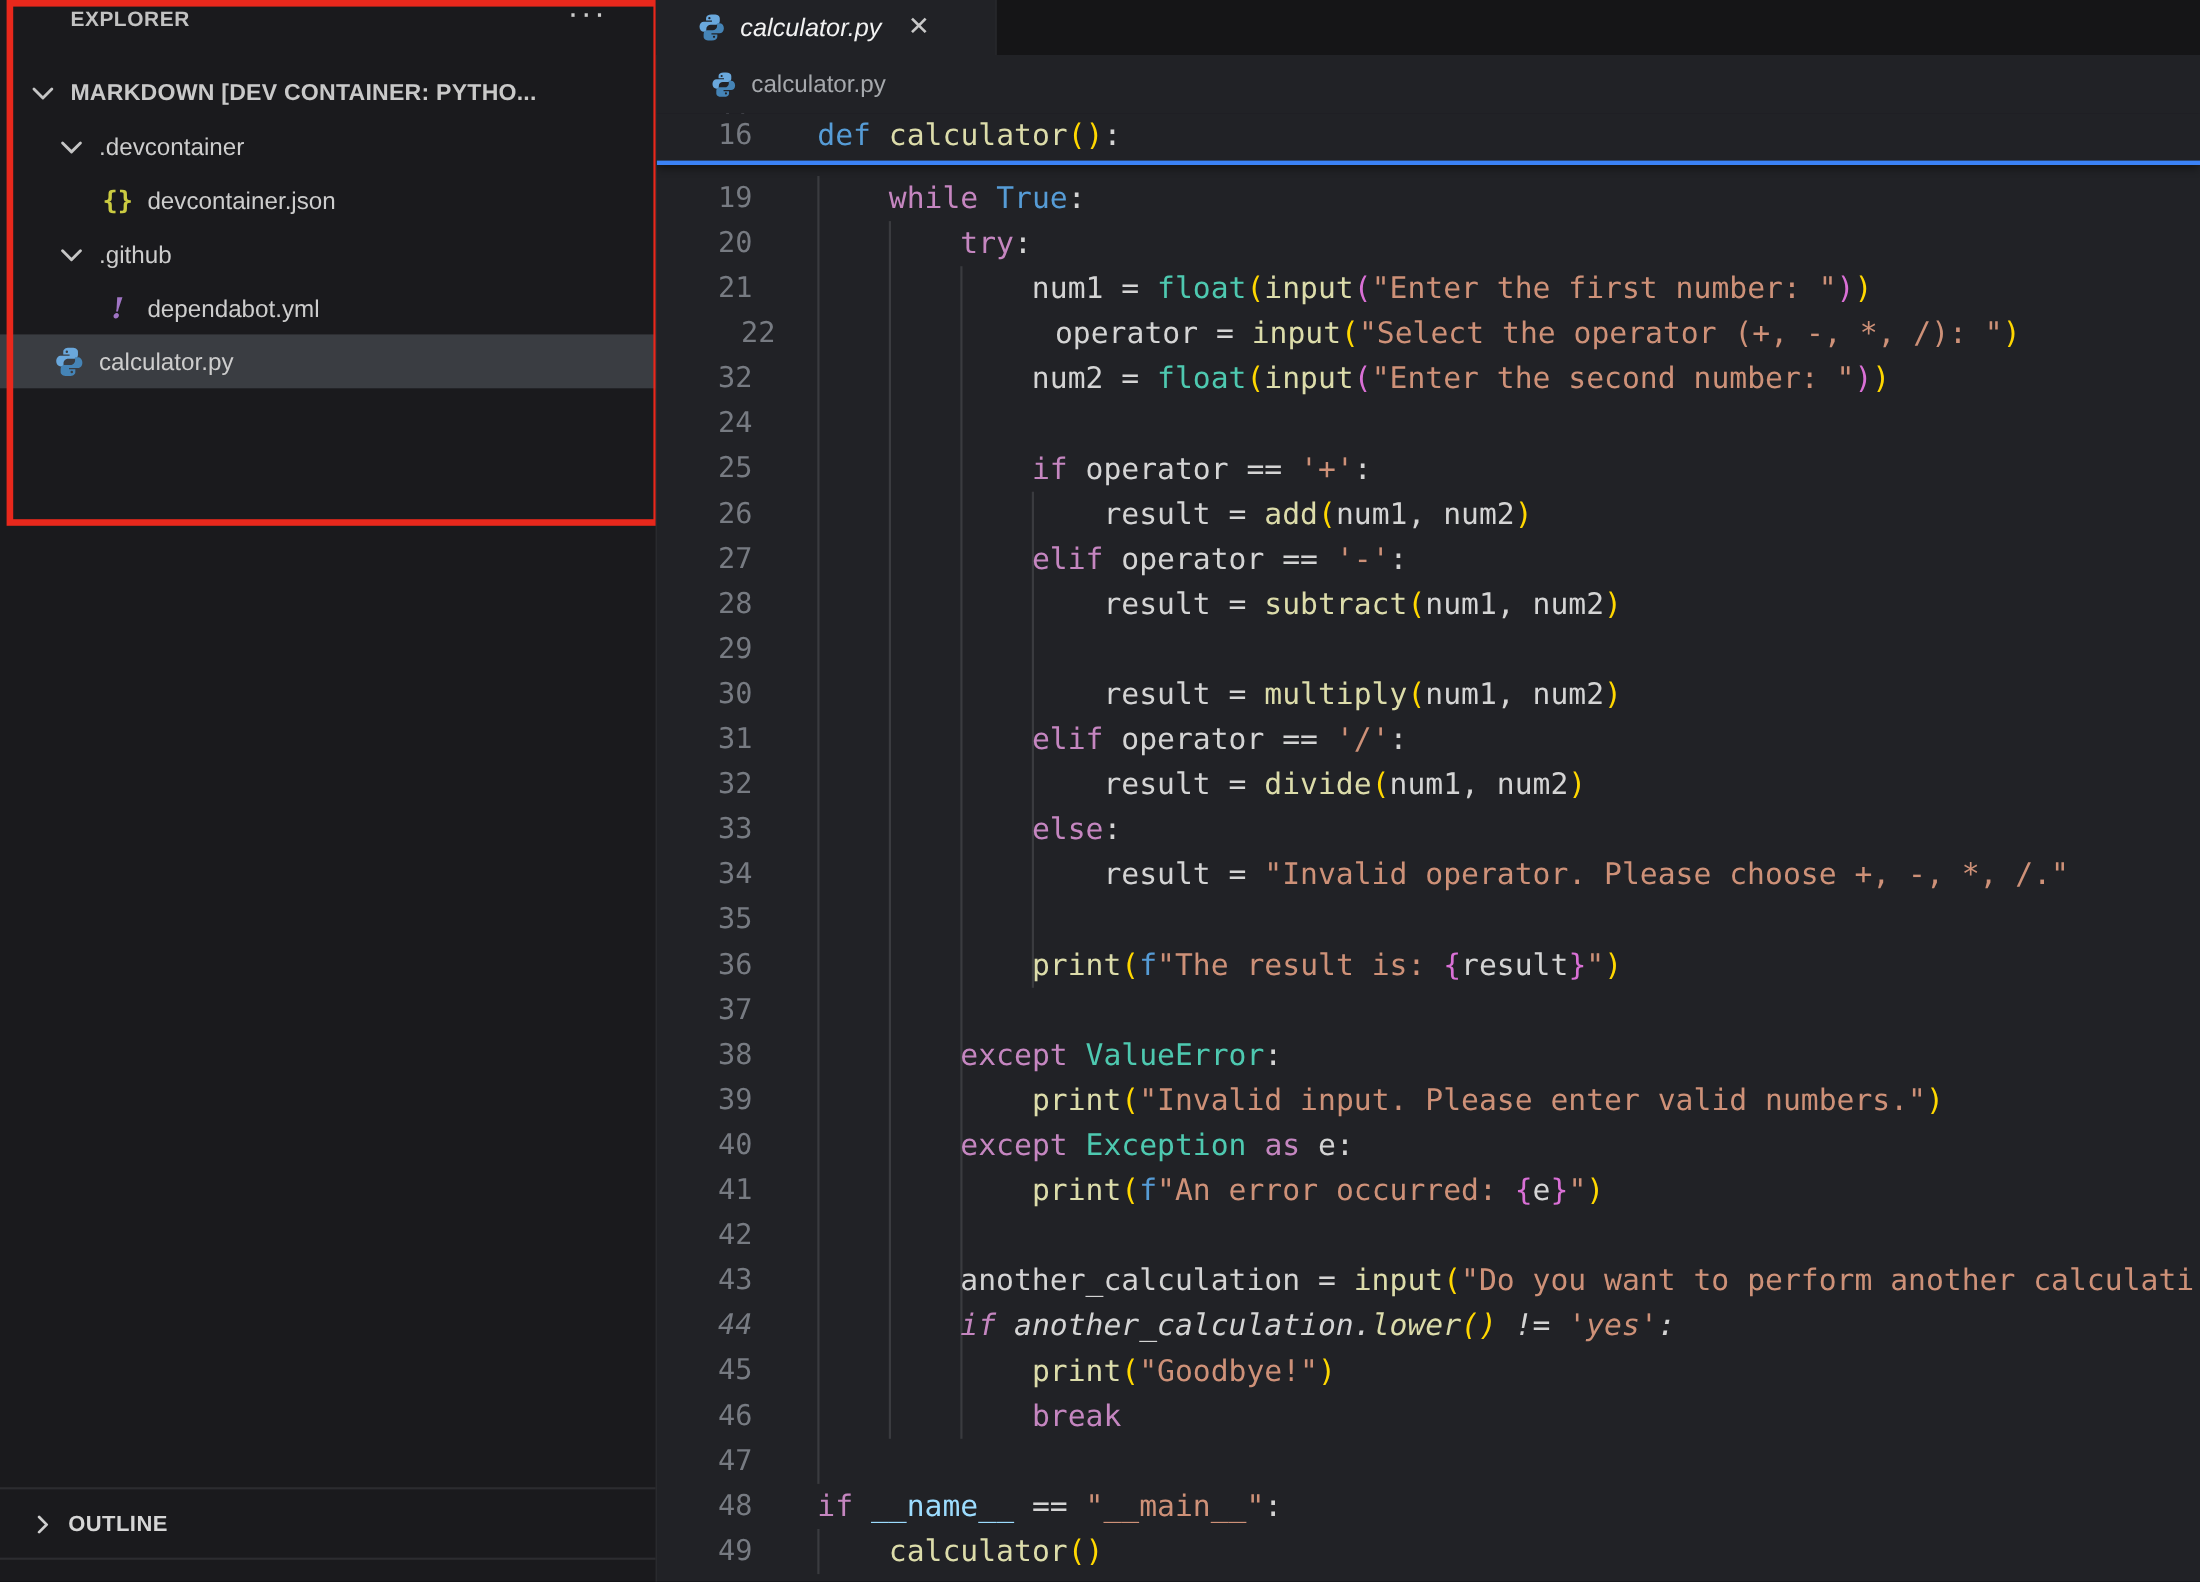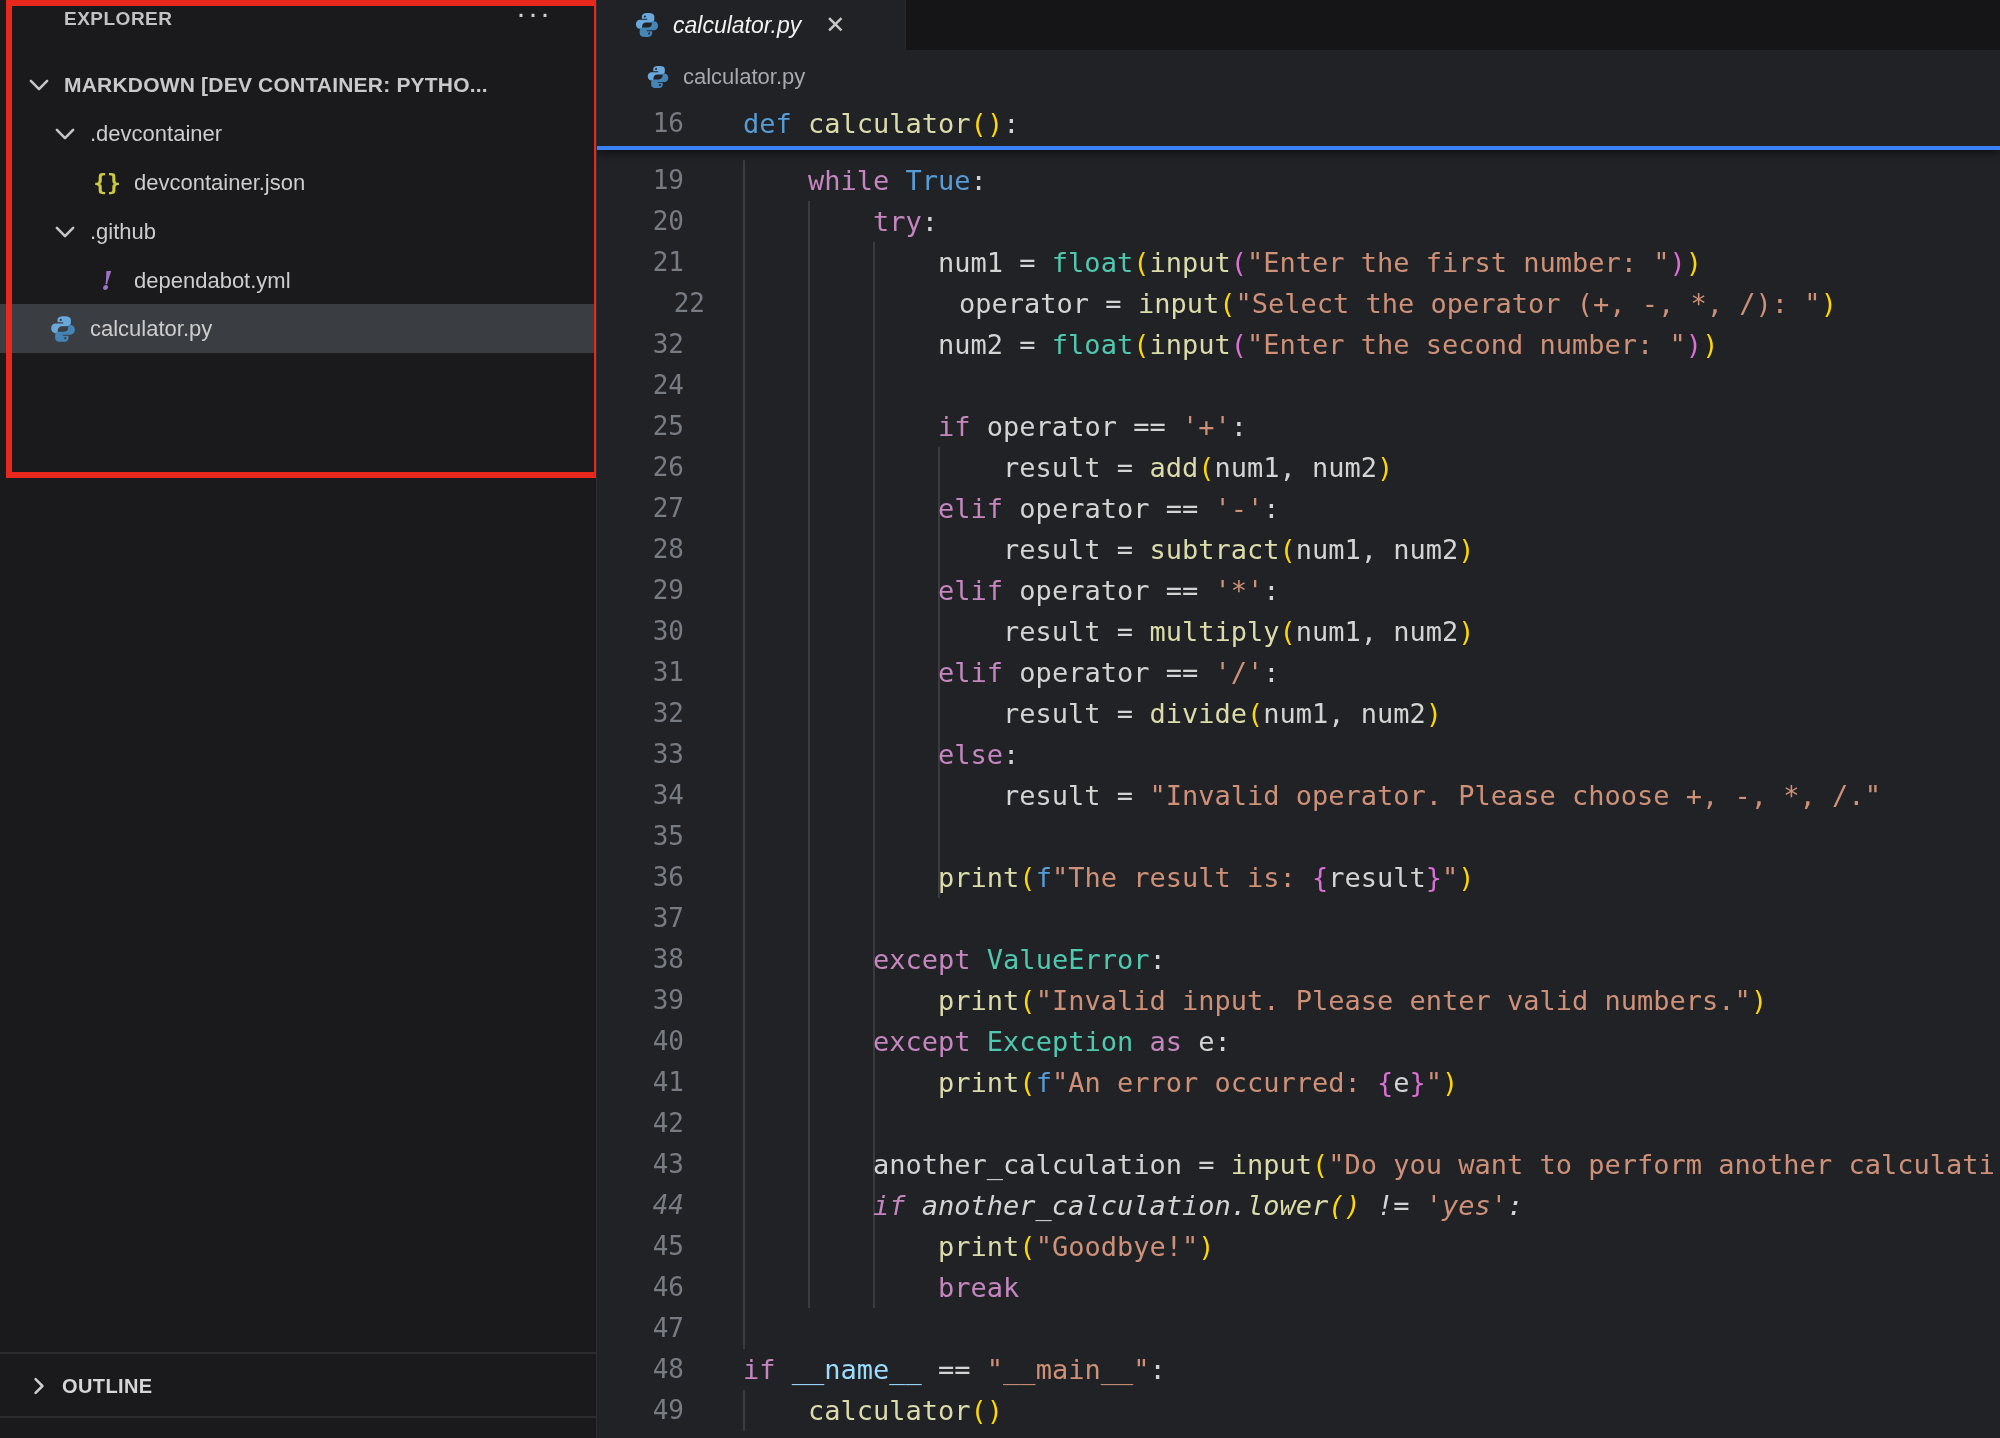--- a/index.html
+++ b/index.html
@@ -198,21 +198,20 @@
         <div class="line" style="top: 385px;">
           <span class="num">27</span>
           <span class="code"><span class="tk-txt">            </span><span class="tk-kw">elif</span><span class="tk-txt"> operator == </span><span class="tk-str">'-'</span><span class="tk-txt">:</span></span>
         </div>
         <div class="line" style="top: 426px;">
           <span class="num">28</span>
           <span class="code"><span class="tk-txt">                result = </span><span class="tk-fn">subtract</span><span class="tk-p1">(</span><span class="tk-txt">num1, num2</span><span class="tk-p1">)</span></span>
         </div>
         <div class="line" style="top: 467px;">
           <span class="num">29</span>
-          <span class="code"><span class="tk-txt">            </span><span class="tk-kw">elif</span><span class="tk-txt"> operator == </span><span class="tk-str">'*'</span><span class="tk-txt">:</span></span>
         </div>
         <div class="line" style="top: 508px;">
           <span class="num">30</span>
           <span class="code"><span class="tk-txt">                result = </span><span class="tk-fn">multiply</span><span class="tk-p1">(</span><span class="tk-txt">num1, num2</span><span class="tk-p1">)</span></span>
         </div>
         <div class="line" style="top: 549px;">
           <span class="num">31</span>
           <span class="code"><span class="tk-txt">            </span><span class="tk-kw">elif</span><span class="tk-txt"> operator == </span><span class="tk-str">'/'</span><span class="tk-txt">:</span></span>
         </div>
         <div class="line" style="top: 590px;">

